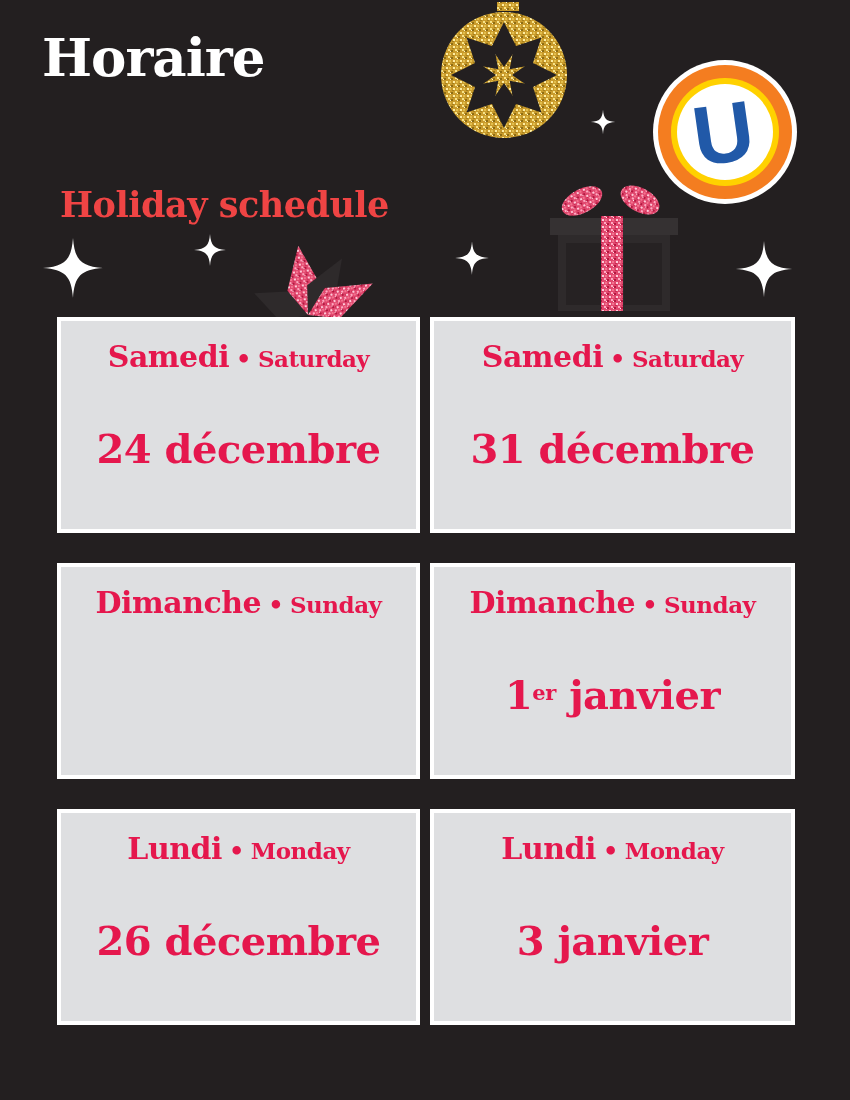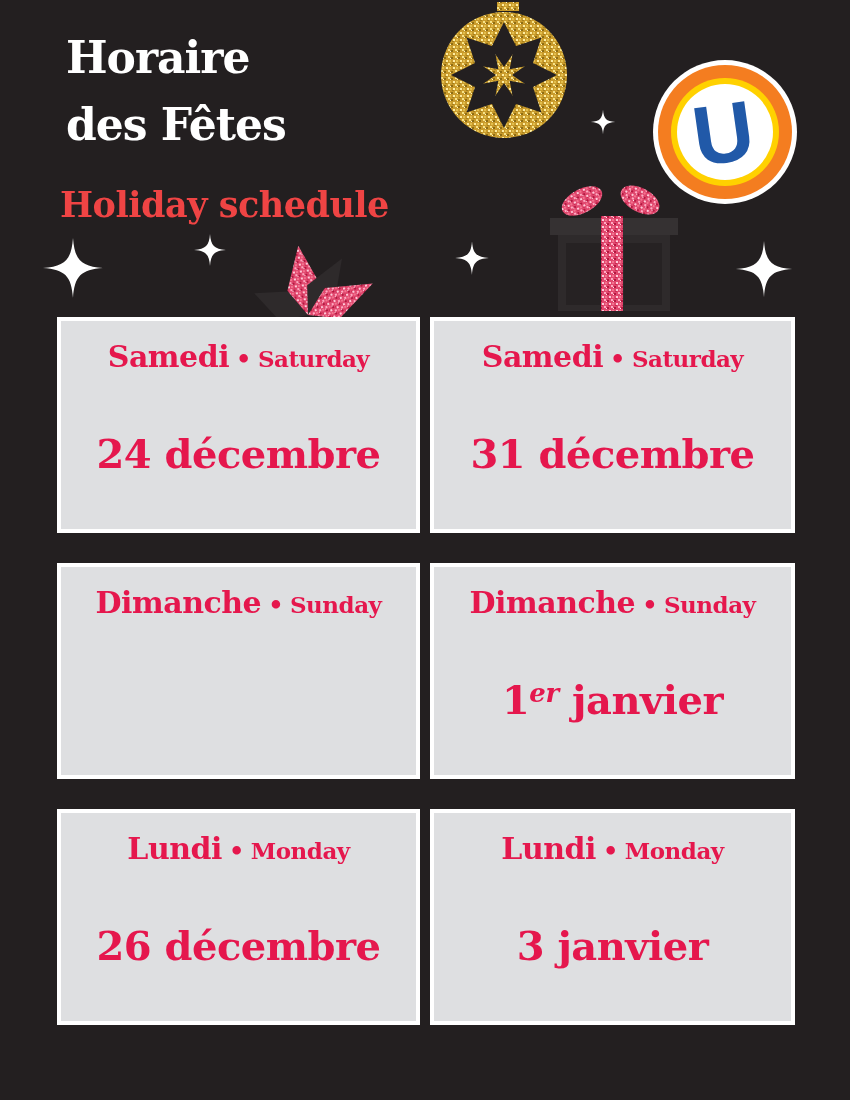--- a/index.html
+++ b/index.html
@@ -8,23 +8,23 @@
   body {
     background:#231f20;
     font-family:"DejaVu Serif", serif;
     overflow:hidden;
     position:relative;
   }
   .poster { position:absolute; left:0; top:0; width:850px; height:1100px; background:#231f20; overflow:hidden; }
 
   
   .header-title {
-    position:absolute; left:66px; top:24px;
+    position:absolute; left:42px; top:24px;
     color:#ffffff; font-weight:700;
-    font-size:44px; line-height:67px; letter-spacing:-1px;
+    font-size:53px; line-height:67px; letter-spacing:-1px;
     z-index:2;
   }
   .header-subtitle {
     position:absolute; left:60px; top:184px;
     color:#ef4444; font-weight:700;
     font-size:35px; letter-spacing:-0.5px;
     z-index:2;
   }
 
   
@@ -62,21 +62,21 @@
   }
   .day-en { font-size:23px; }
   .bullet { font-size:24px; margin:0 7px; }
   .date-line {
     color:#e5174d; font-weight:700;
     font-size:40px; line-height:46px;
     letter-spacing:-0.5px;
     white-space:nowrap;
     margin-top:48px;
   }
-  .date-line sup { font-size:26px; vertical-align:0.45em;font-style:italic; }
+  .date-line sup { font-size:21px; vertical-align:0.45em; }
 </style>
 </head>
 <body>
 
 <div class="poster">
 
   <svg width="0" height="0" style="position:absolute" aria-hidden="true">
     <defs>
       <pattern id="goldGlitter" width="7" height="7" patternUnits="userSpaceOnUse">
         <rect width="7" height="7" fill="#c99b2c"></rect>
@@ -94,21 +94,20 @@
         <rect x="5" y="4" width="2" height="2" fill="#ffc9d8"></rect>
         <rect x="1" y="4" width="2" height="2" fill="#f4738f"></rect>
         <rect x="4" y="6" width="2" height="1" fill="#c92a52"></rect>
         <rect x="2" y="2" width="1" height="1" fill="#ffe3ea"></rect>
       </pattern>
     </defs>
   </svg>
 
   <h1 class="header-title">
     <div>Horaire</div>
-    <div>des Fêtes</div>
   </h1>
   <div class="header-subtitle">Holiday schedule</div>
 
   <svg class="deco ornament" width="140" height="145" viewBox="0 0 140 145" aria-hidden="true">
     <rect x="56" y="2" width="22" height="9" fill="url(#goldGlitter)"></rect>
     <circle cx="63" cy="75" r="63" fill="url(#goldGlitter)"></circle>
     <g transform="translate(63,75)" fill="#231f20">
       <polygon points="0,-53 13,-27 0,-8 -13,-27"></polygon>
       <polygon points="0,-53 13,-27 0,-8 -13,-27" transform="rotate(45)"></polygon>
       <polygon points="0,-53 13,-27 0,-8 -13,-27" transform="rotate(90)"></polygon>

